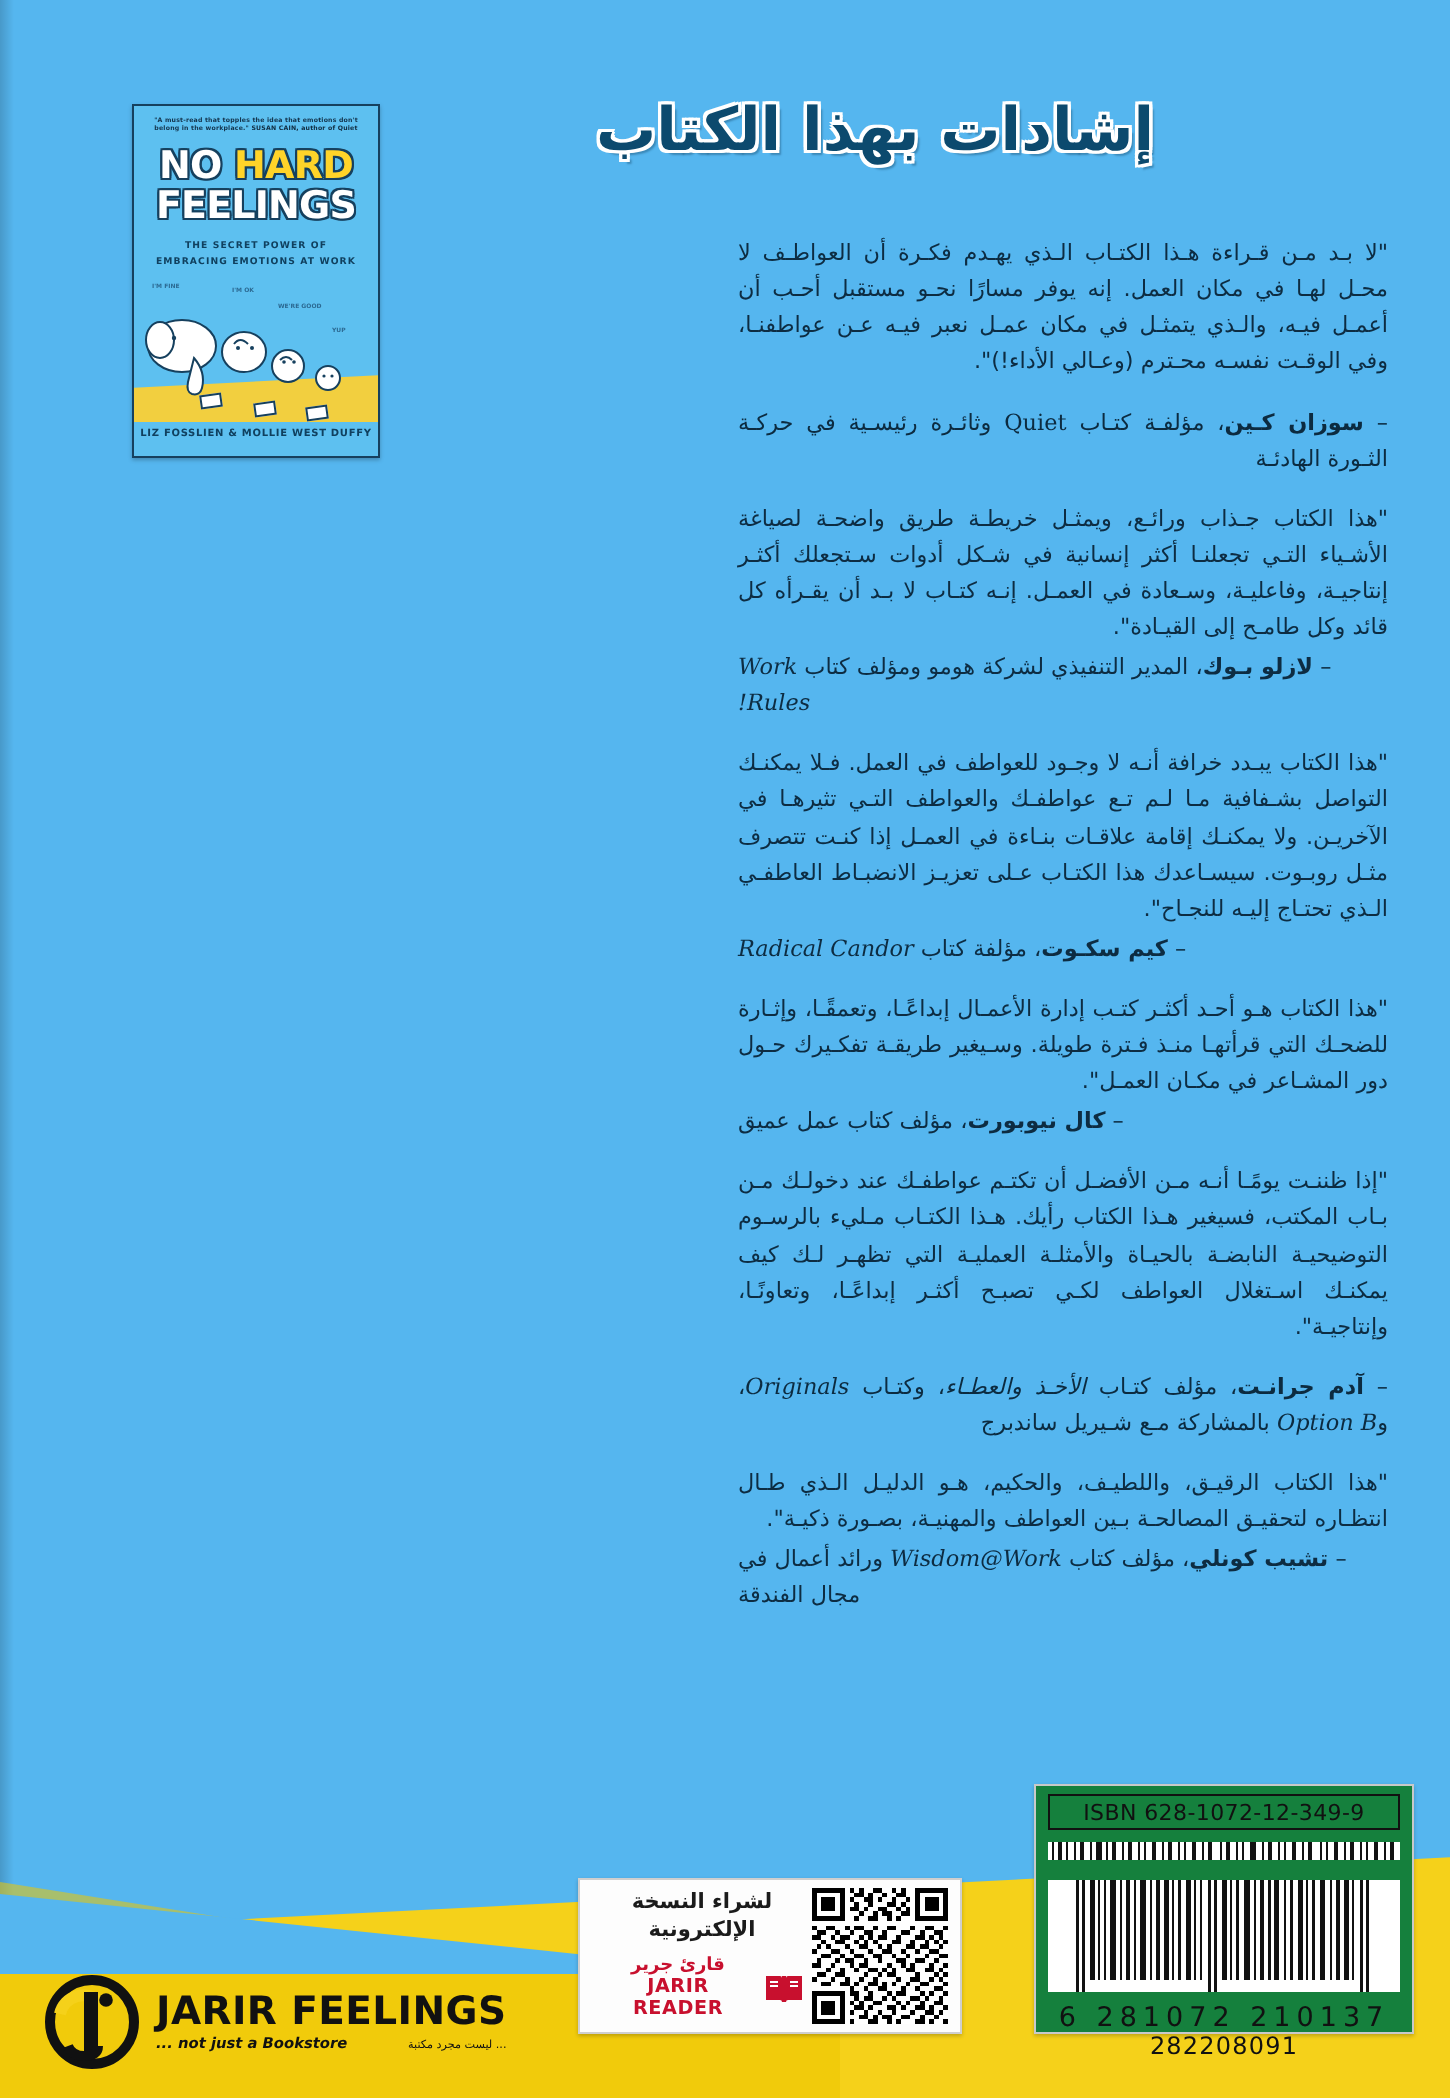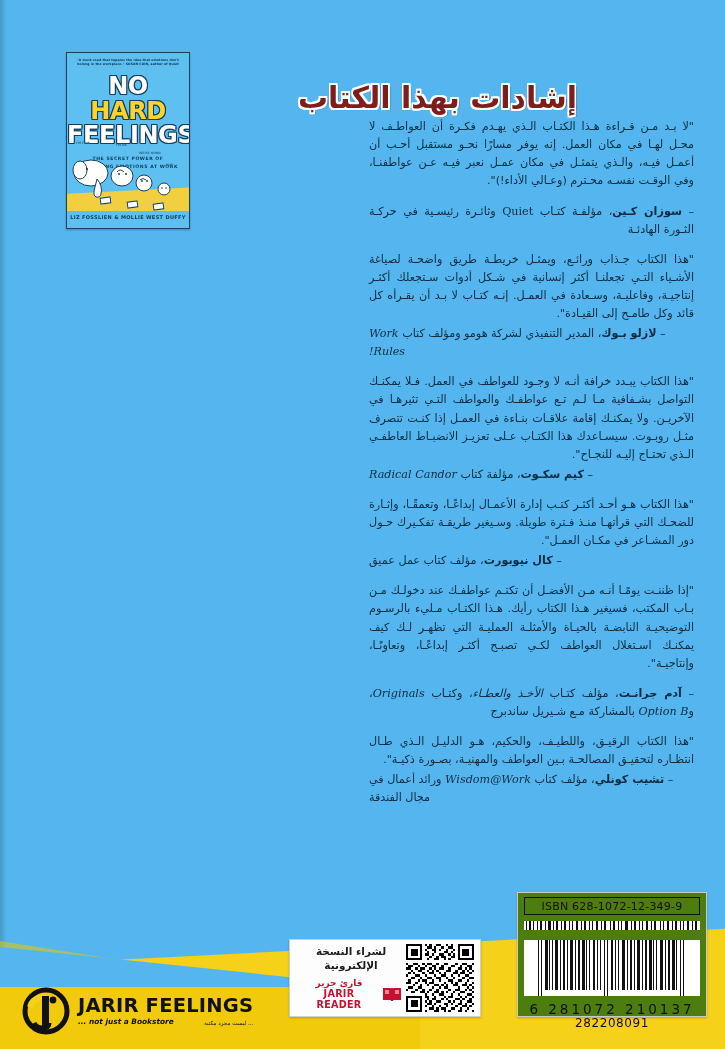--- a/index.html
+++ b/index.html
@@ -34,21 +34,21 @@
     text-align:center;
     font-weight:bold;
     letter-spacing:.1px;
   }
   .thumb-blurb .nm{color:#102b3f;}
   .thumb-title{
     margin-top:7px;
     text-align:center;
     font-family:"DejaVu Sans","Liberation Sans",sans-serif;
     font-weight:bold;
-    font-size:24px;
+    font-size:19px;
     line-height:1.03;
     letter-spacing:-.4px;
     color:#ffffff;
     text-shadow:
       1px 0 0 #16405e,-1px 0 0 #16405e,0 1px 0 #16405e,0 -1px 0 #16405e,
       1px 1px 0 #16405e,-1px -1px 0 #16405e,1px -1px 0 #16405e,-1px 1px 0 #16405e;
   }
   .thumb-title .hard{color:#ffd429;}
   .thumb-sub{
     margin:7px 10px 0 10px;
@@ -78,28 +78,27 @@
     position:absolute;font-size:3px;color:#2c6a93;font-weight:bold;
   }
 
   
   .heading{
     position:absolute;top:48px;left:0;right:0;
     text-align:center;
     font-family:"DejaVu Sans","Liberation Sans",sans-serif;
     font-weight:bold;
     font-size:30px;
-    color:#7f1d1d;
+    color:#0c4a6e;
     letter-spacing:0;
     text-shadow:
        1.6px 0 0 #fff,-1.6px 0 0 #fff,0 1.6px 0 #fff,0 -1.6px 0 #fff,
        1.6px 1.6px 0 #fff,-1.6px -1.6px 0 #fff,1.6px -1.6px 0 #fff,-1.6px 1.6px 0 #fff,
        2.4px 2.4px 1px rgba(9,52,80,.35);
     padding-right:0;
-    margin-top:32px;
   }
   .heading-inner{display:inline-block;padding-left:150px;}
 
   
   .quotes{
     position:absolute;
     top:118px;
     right:31px;
     width:325px;
     color:#0c2b40;
@@ -184,21 +183,21 @@
   .qr-reader{display:flex;align-items:center;justify-content:center;gap:4px;margin-top:7px;direction:ltr;}
   .qr-reader-txt{text-align:center;}
   .qr-reader-ar{font-size:9px;font-weight:bold;color:#c8102e;line-height:1;direction:rtl;}
   .qr-reader-en{font-size:9.6px;font-weight:bold;color:#c8102e;letter-spacing:.3px;line-height:1.2;}
   .qr-book{width:20px;height:17px;flex:0 0 20px;}
 
   
   .barcode-card{
     position:absolute;right:18px;bottom:32px;
     width:190px;height:125px;
-    background:#4d7c0f;border:1px solid #c9c9c9;
+    background:#15803d;border:1px solid #c9c9c9;
     box-shadow:0 1px 2px rgba(0,0,0,.22);
     direction:ltr;
     box-sizing:border-box;
     padding:4px 6px 3px 6px;
   }
   .isbn-line{
     border:1px solid #111;
     padding:2px 4px 1px 4px;
     text-align:center;
     font-size:11px;

